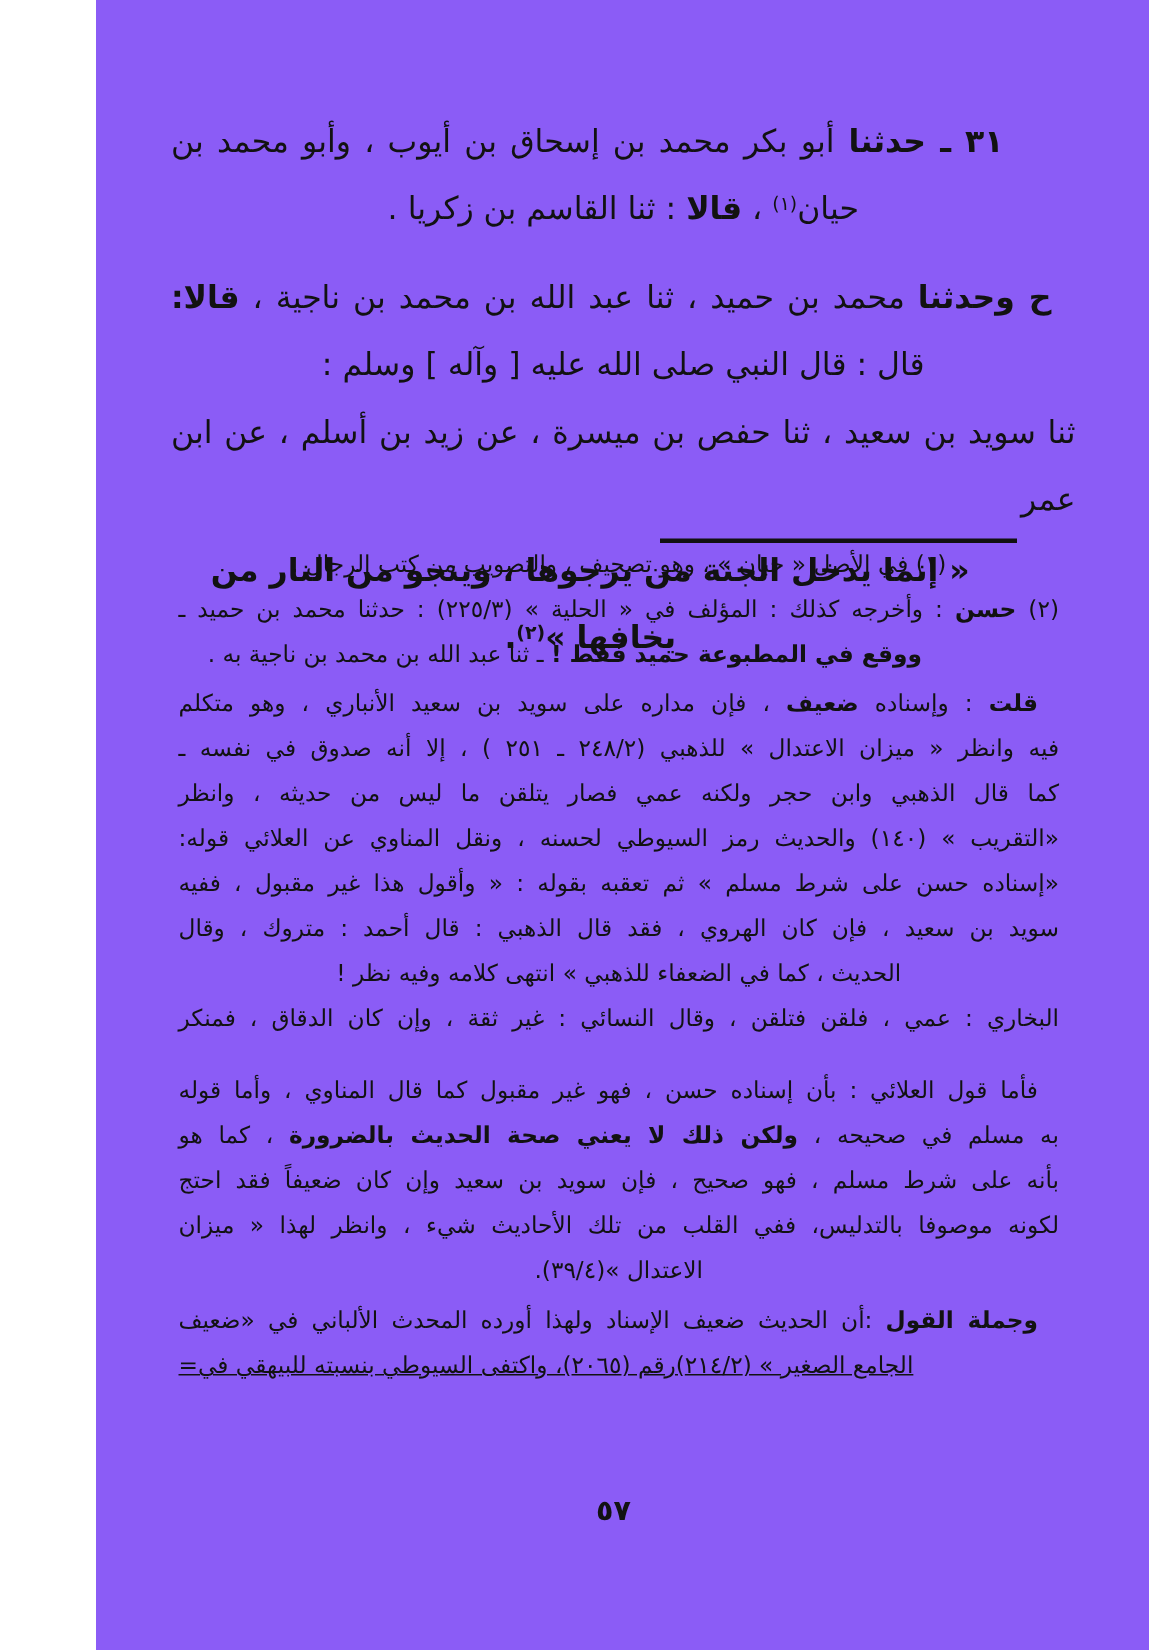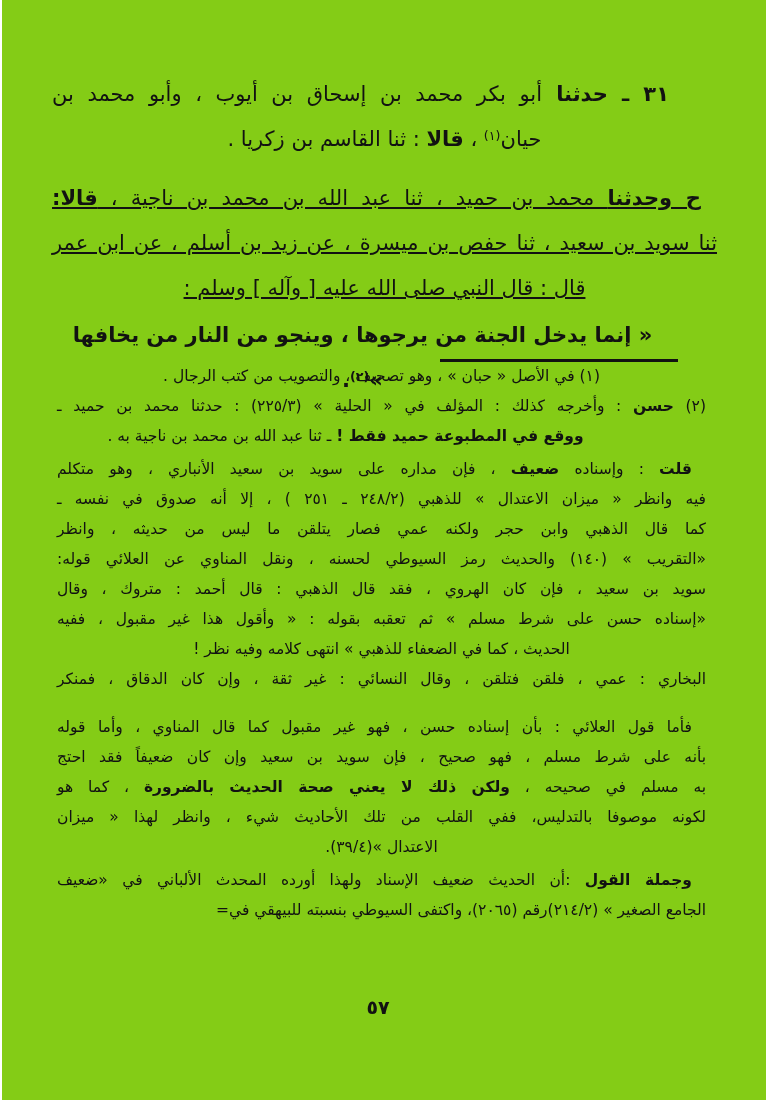--- a/index.html
+++ b/index.html
@@ -1,19 +1,19 @@
 <!DOCTYPE html>
 <html lang="ar" dir="rtl"><head>
 <meta charset="utf-8">
 <style>
   html,body{margin:0;padding:0;background:#ffffff;}
   .page{
     position:relative;
-    width:764px;height:1100px;
-    background:#84cc16;
+    width:702px;height:1100px;
+    background:#8b5cf6;
     color:#121212;
     font-family:"DejaVu Sans", sans-serif;
     direction:rtl;
     overflow:hidden;
   }
   .main-text{
     position:absolute;
     top:72px;right:49px;left:50px;
     font-size:21px;
     line-height:45px;
@@ -21,21 +21,21 @@
   .footnotes{
     position:absolute;
     top:361px;right:60px;left:55px;
     font-size:15.5px;
     line-height:30px;
   }
   .para{margin:0;}
   .line{display:block;}
   .line.justify{text-align:justify;text-align-last:justify;}
   .line.right{text-align:center;}
-  .line.left{text-align:right;}
+  .line.left{text-align:left;text-decoration:underline;}
   .b{font-weight:bold;}
   .sup{font-size:0.6em;vertical-align:0.5em;line-height:0;}
   .separator{
     position:absolute;
     top:359px;right:88px;
     width:238px;height:3px;
     background:#111111;
   }
   .page-number{
     position:absolute;
@@ -49,24 +49,24 @@
 </head>
 <body>
 
 <div class="page">
 
   <div class="main-text">
       <div class="para">
         <div class="line justify" style="padding-right: 48px;"><span class="b">٣١ ـ حدثنا </span><span>أبو بكر محمد بن إسحاق بن أيوب ، وأبو محمد بن</span></div>
         <div class="line right"><span>حيان</span><span class="sup">(١)</span><span> ، </span><span class="b">قالا</span><span> : ثنا القاسم بن زكريا .</span></div>
       </div>
-      <div class="para" style="margin-top: 14px; text-decoration: underline;">
+      <div class="para" style="margin-top: 14px;">
         <div class="line justify" style="padding-right: 16px;"><span class="b">ح وحدثنا</span><span> محمد بن حميد ، ثنا عبد الله بن محمد بن ناجية ، </span><span class="b">قالا:</span></div>
+        <div class="line right"><span>قال : قال النبي صلى الله عليه [ وآله ] وسلم :</span></div>
         <div class="line justify"><span>ثنا سويد بن سعيد ، ثنا حفص بن ميسرة ، عن زيد بن أسلم ، عن ابن عمر</span></div>
-        <div class="line right"><span>قال : قال النبي صلى الله عليه [ وآله ] وسلم :</span></div>
       </div>
       <div class="para" style="margin-top: 2px;">
         <div class="line right" style="padding-right: 44px;"><span class="b">« إنما يدخل الجنة من يرجوها ، وينجو من النار من يخافها »</span><span class="b sup">(٢)</span><span class="b">.</span></div>
       </div>
     </div>
 
   <div class="separator"></div>
 
   <div class="footnotes">
       <div class="para">
@@ -74,29 +74,29 @@
       </div>
       <div class="para">
         <div class="line justify"><span>(٢) </span><span class="b">حسن</span><span> : وأخرجه كذلك : المؤلف في « الحلية » (٢٢٥/٣) : حدثنا محمد بن حميد ـ</span></div>
         <div class="line right" style="padding-right: 72px;"><span class="b">ووقع في المطبوعة حميد فقط !</span><span> ـ ثنا عبد الله بن محمد بن ناجية به .</span></div>
       </div>
       <div class="para" style="margin-top: 3px;">
         <div class="line justify" style="padding-right: 14px;"><span class="b">قلت</span><span> : وإسناده </span><span class="b">ضعيف</span><span> ، فإن مداره على سويد بن سعيد الأنباري ، وهو متكلم</span></div>
         <div class="line justify"><span>فيه وانظر « ميزان الاعتدال » للذهبي (٢٤٨/٢ ـ ٢٥١ ) ، إلا أنه صدوق في نفسه ـ</span></div>
         <div class="line justify"><span>كما قال الذهبي وابن حجر ولكنه عمي فصار يتلقن ما ليس من حديثه ، وانظر</span></div>
         <div class="line justify"><span>«التقريب » (١٤٠) والحديث رمز السيوطي لحسنه ، ونقل المناوي عن العلائي قوله:</span></div>
+        <div class="line justify"><span>«إسناده حسن على شرط مسلم » ثم تعقبه بقوله : « وأقول هذا غير مقبول ، ففيه</span></div>
         <div class="line justify"><span>سويد بن سعيد ، فإن كان الهروي ، فقد قال الذهبي : قال أحمد : متروك ، وقال</span></div>
-        <div class="line justify"><span>«إسناده حسن على شرط مسلم » ثم تعقبه بقوله : « وأقول هذا غير مقبول ، ففيه</span></div>
         <div class="line right"><span>الحديث ، كما في الضعفاء للذهبي » انتهى كلامه وفيه نظر !</span></div>
         <div class="line justify"><span>البخاري : عمي ، فلقن فتلقن ، وقال النسائي : غير ثقة ، وإن كان الدقاق ، فمنكر</span></div>
       </div>
       <div class="para" style="margin-top: 18px;">
         <div class="line justify" style="padding-right: 14px;"><span>فأما قول العلائي : بأن إسناده حسن ، فهو غير مقبول كما قال المناوي ، وأما قوله</span></div>
+        <div class="line justify"><span>به مسلم في صحيحه ، </span><span class="b">ولكن ذلك لا يعني صحة الحديث بالضرورة</span><span> ، كما هو</span></div>
         <div class="line justify"><span>بأنه على شرط مسلم ، فهو صحيح ، فإن سويد بن سعيد وإن كان ضعيفاً فقد احتج</span></div>
-        <div class="line justify"><span>به مسلم في صحيحه ، </span><span class="b">ولكن ذلك لا يعني صحة الحديث بالضرورة</span><span> ، كما هو</span></div>
         <div class="line justify"><span>لكونه موصوفا بالتدليس، ففي القلب من تلك الأحاديث شيء ، وانظر لهذا « ميزان</span></div>
         <div class="line right"><span>الاعتدال »(٣٩/٤).</span></div>
       </div>
       <div class="para" style="margin-top: 3px;">
         <div class="line justify" style="padding-right: 14px;"><span class="b">وجملة القول</span><span> :أن الحديث ضعيف الإسناد ولهذا أورده المحدث الألباني في «ضعيف</span></div>
         <div class="line left"><span>الجامع الصغير » (٢١٤/٢)رقم (٢٠٦٥)، واكتفى السيوطي بنسبته للبيهقي في=</span></div>
       </div>
     </div>
 
   <div class="page-number">٥٧</div>

